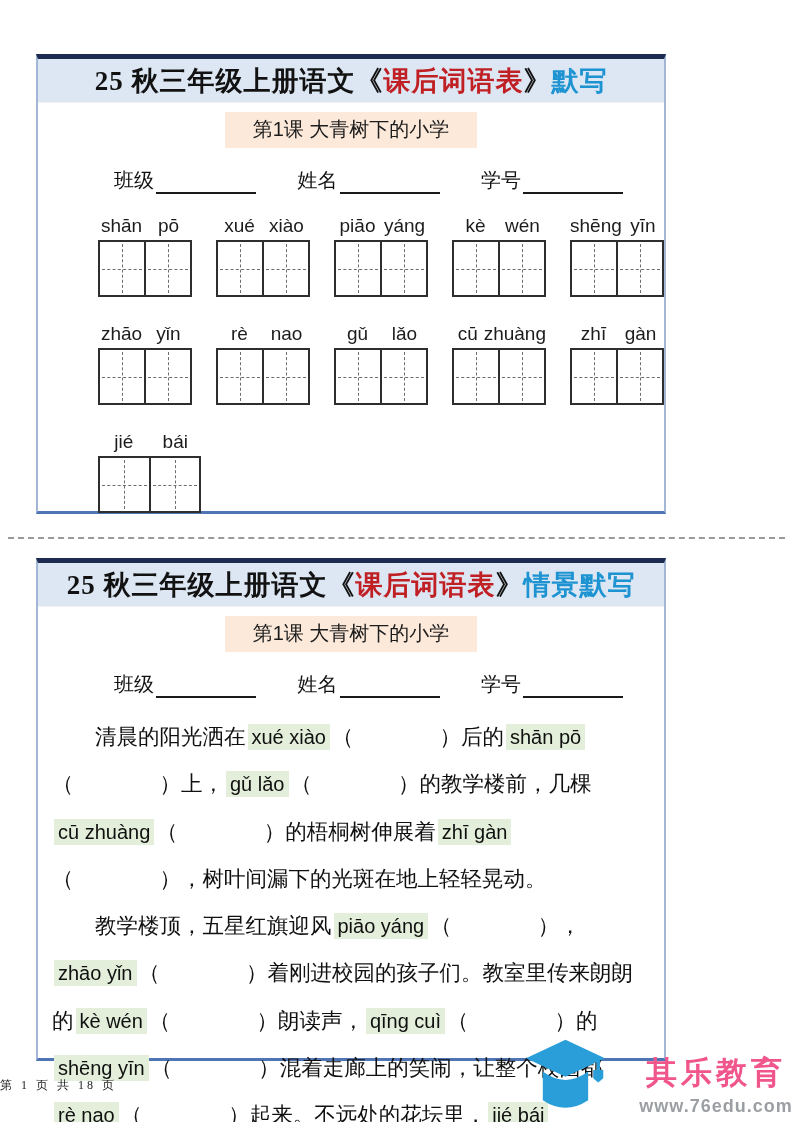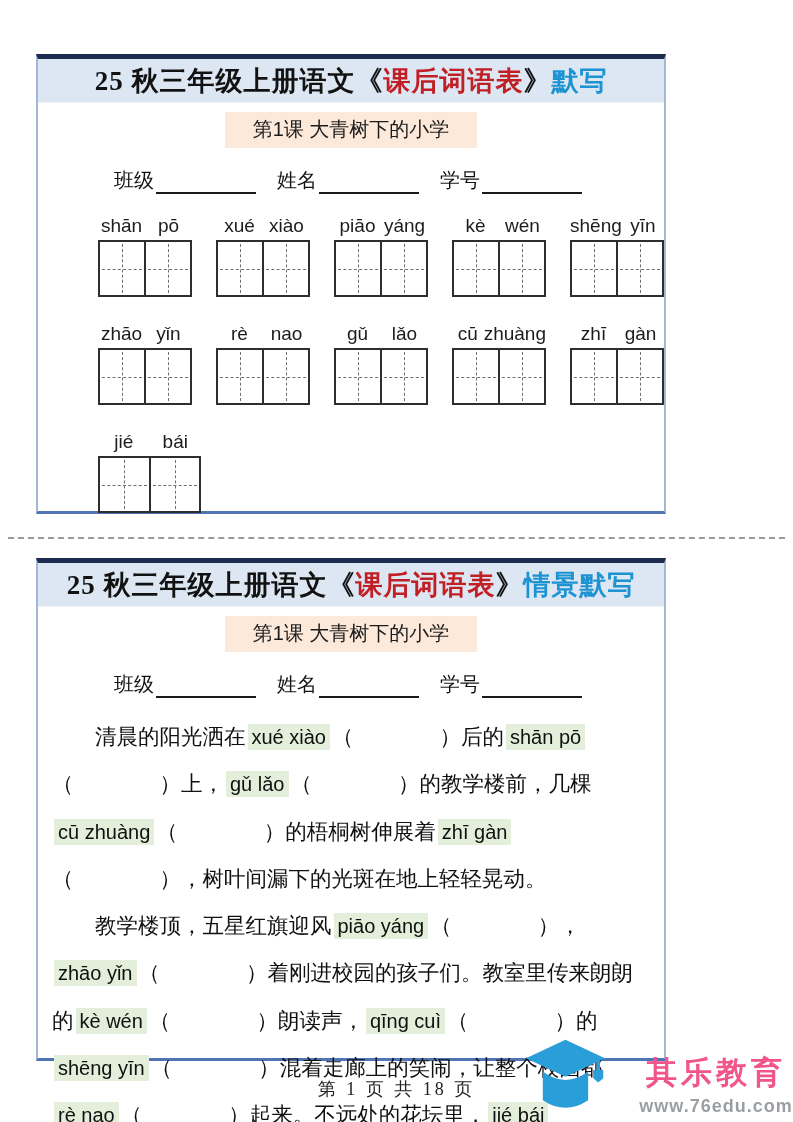--- a/index.html
+++ b/index.html
@@ -20,21 +20,21 @@
     height:44px; background:var(--band-bg); display:flex; align-items:center; justify-content:center;
     font-weight:bold; font-size:27px; letter-spacing:1px; border-bottom:1px solid #eef2f8;
   }
   .t-red { color:var(--accent-red); }
   .t-blue { color:var(--accent-blue); }
   .subtitle-row { text-align:center; margin-top:9px; }
   .subtitle {
     display:inline-block; background:var(--subtitle-bg); padding:4px 28px 5px;
     font-family:"Liberation Sans","DejaVu Sans",sans-serif; font-size:20px; color:#1c1c1c;
   }
-  .fields { display:flex; justify-content:space-between; padding:0 82px 0 76px; margin-top:19px; font-size:20px; }
+  .fields { display:flex; justify-content:space-between; padding:0 41px 0 76px; margin-top:19px; font-size:20px; }
   .field { display:flex; align-items:flex-end; }
   .blankline { display:inline-block; width:100px; border-bottom:2px solid #1a1a1a; height:25px; margin-left:2px; }
   
   .words { padding:16px 0 0 60px; }
   .word-row { display:flex; gap:24px; margin-bottom:21px; }
   .word-block { width:103px; }
   .word-label {
     display:flex; height:27px; align-items:flex-end; margin-bottom:3px;
     font-family:"Liberation Sans","DejaVu Sans",sans-serif; font-size:19px; color:#1c1c1c;
   }
@@ -47,21 +47,21 @@
   
   .separator { position:absolute; top:537px; left:8px; width:777px; border-top:2px dashed var(--separator); }
   
   .passage { padding:0 10px 0 14px; margin-top:16px; font-size:21.5px; line-height:2.2; color:#101010; }
   .passage p { text-indent:2em; margin:0; }
   .py {
     background:var(--highlight-green); font-family:"Liberation Sans","DejaVu Sans",sans-serif;
     font-size:20px; padding:2px 4px; margin:16px 2px; white-space:nowrap;
   }
   
-  .footer { position:absolute; top:1077px; left:0; width:100%; text-align:center; font-size:18px; letter-spacing:3px; color:#222; }
+  .footer { position:absolute; top:1077px; left:0; width:100%; font-size:12px; letter-spacing:3px; color:#222; }
   
   .logo { position:absolute; left:525px; top:1028px; width:268px; height:94px; z-index:5; }
   .logo-cap { position:absolute; left:0; top:10px; width:86px; height:84px; }
   .logo-text { position:absolute; left:100px; top:24px; width:182px; text-align:center; }
   .logo-name {
     font-family:"Liberation Sans","DejaVu Sans",sans-serif; font-weight:bold; font-size:31px;
     letter-spacing:4px; color:var(--logo-pink); white-space:nowrap;
   }
   .logo-url {
     font-family:"Liberation Sans","DejaVu Sans",sans-serif; font-weight:bold; font-size:18px;

